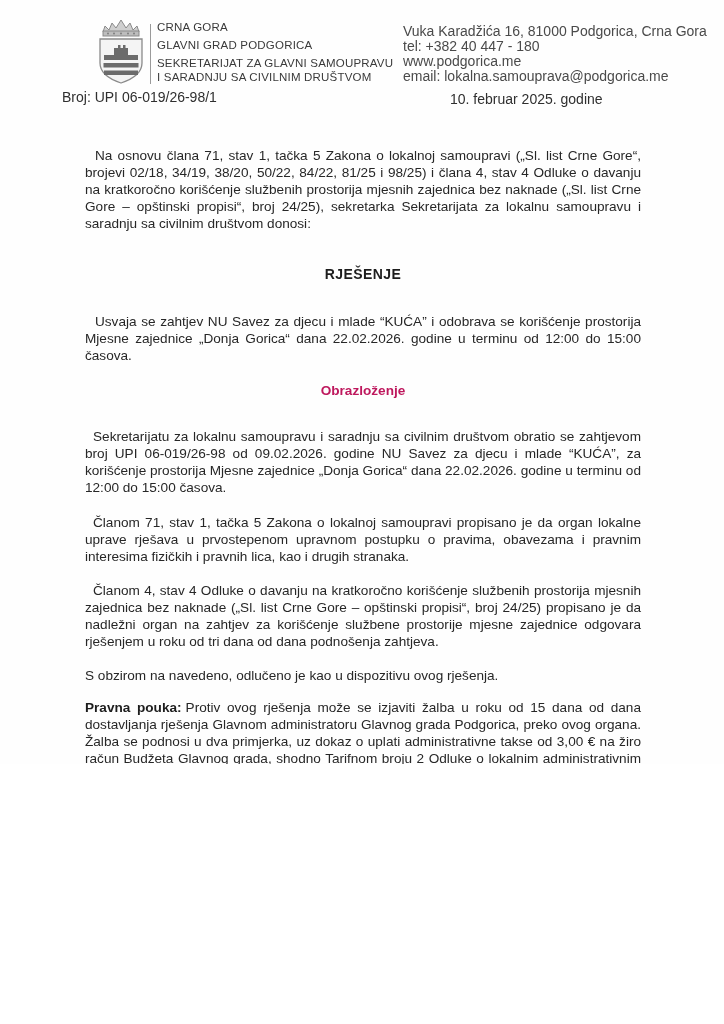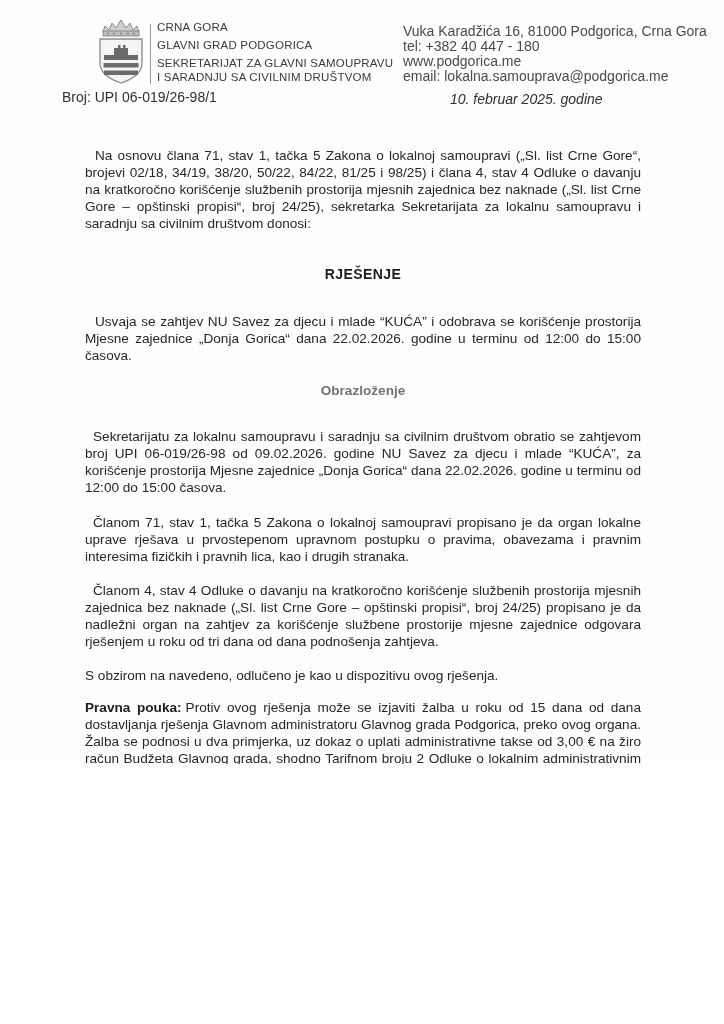--- a/index.html
+++ b/index.html
@@ -13,31 +13,31 @@
   }
   
   .crest{position:absolute;left:95px;top:18px;width:52px;height:68px;}
   .lh-divider{position:absolute;left:150px;top:24px;width:1px;height:60px;background:#9a9a9a;}
   .org-block{position:absolute;left:157px;top:21px;font-size:11.5px;line-height:13px;color:#3a3a3a;letter-spacing:.2px;}
   .org-block .l1{margin-bottom:5px;}
   .org-block .l2{margin-bottom:5px;}
   .org-block .l3{margin-bottom:1px;}
   .contact-block{position:absolute;left:403px;top:24px;font-size:14px;line-height:15px;color:#4a4a4a;}
   .broj{position:absolute;left:62px;top:89px;font-size:14px;color:#2f2f2f;}
-  .date{position:absolute;left:450px;top:91px;font-size:14px;color:#2f2f2f;font-style:italic;}
+  .date{position:absolute;left:450px;top:91px;font-size:14px;color:#2f2f2f;}
   
   .doc-body{
     position:absolute;left:85px;top:139px;width:556px;
     font-size:13.6px;line-height:17px;text-align:justify;color:#272727;
   }
   .doc-body p{margin:0;}
   .p-intro{margin-top:8px !important;text-indent:10px;}
   .h-title{margin-top:34px;text-align:center;font-weight:bold;font-size:14px;color:#1d1d1d;letter-spacing:.4px;}
   .p-disp{margin-top:30px !important;text-indent:10px;}
-  .h-obraz{margin-top:18px;text-align:center;font-weight:bold;font-size:13.6px;color:#737373;}
+  .h-obraz{margin-top:18px;text-align:center;font-weight:bold;font-size:13.6px;color:#be185d;}
   .p-1{margin-top:29px !important;text-indent:8px;}
   .p-2{margin-top:18px !important;text-indent:8px;}
   .p-3{margin-top:17px !important;text-indent:8px;}
   .p-4{margin-top:17px !important;}
   .p-legal{margin-top:15px !important;}
   .b{font-weight:bold;color:#1d1d1d;margin-right:4px;}
   
   .stamp{position:absolute;left:503px;top:780px;width:128px;height:120px;pointer-events:none;}
   .signature{position:absolute;left:512px;top:782px;width:140px;height:62px;pointer-events:none;}
   .sign-text{position:absolute;left:467px;top:839px;width:185px;text-align:center;font-size:13.5px;line-height:17px;color:#1c1c1c;}

